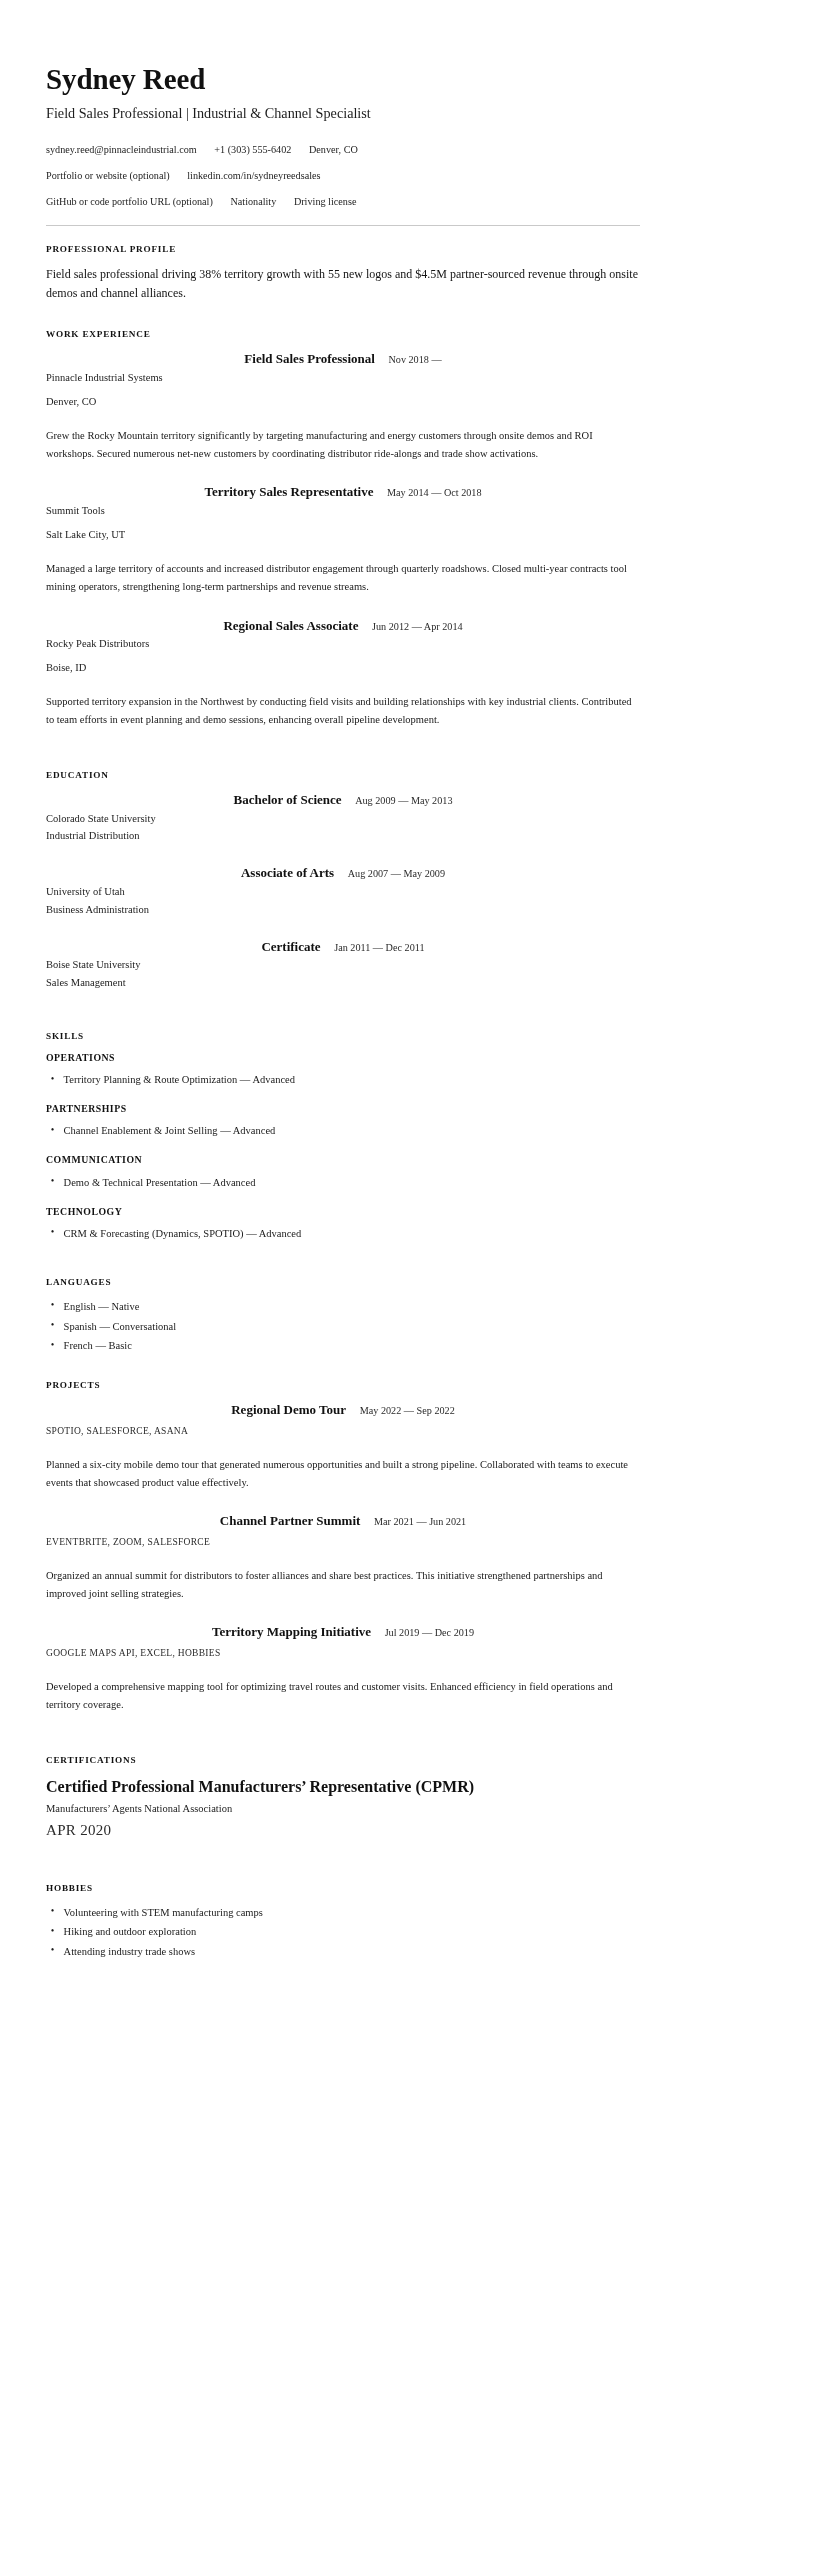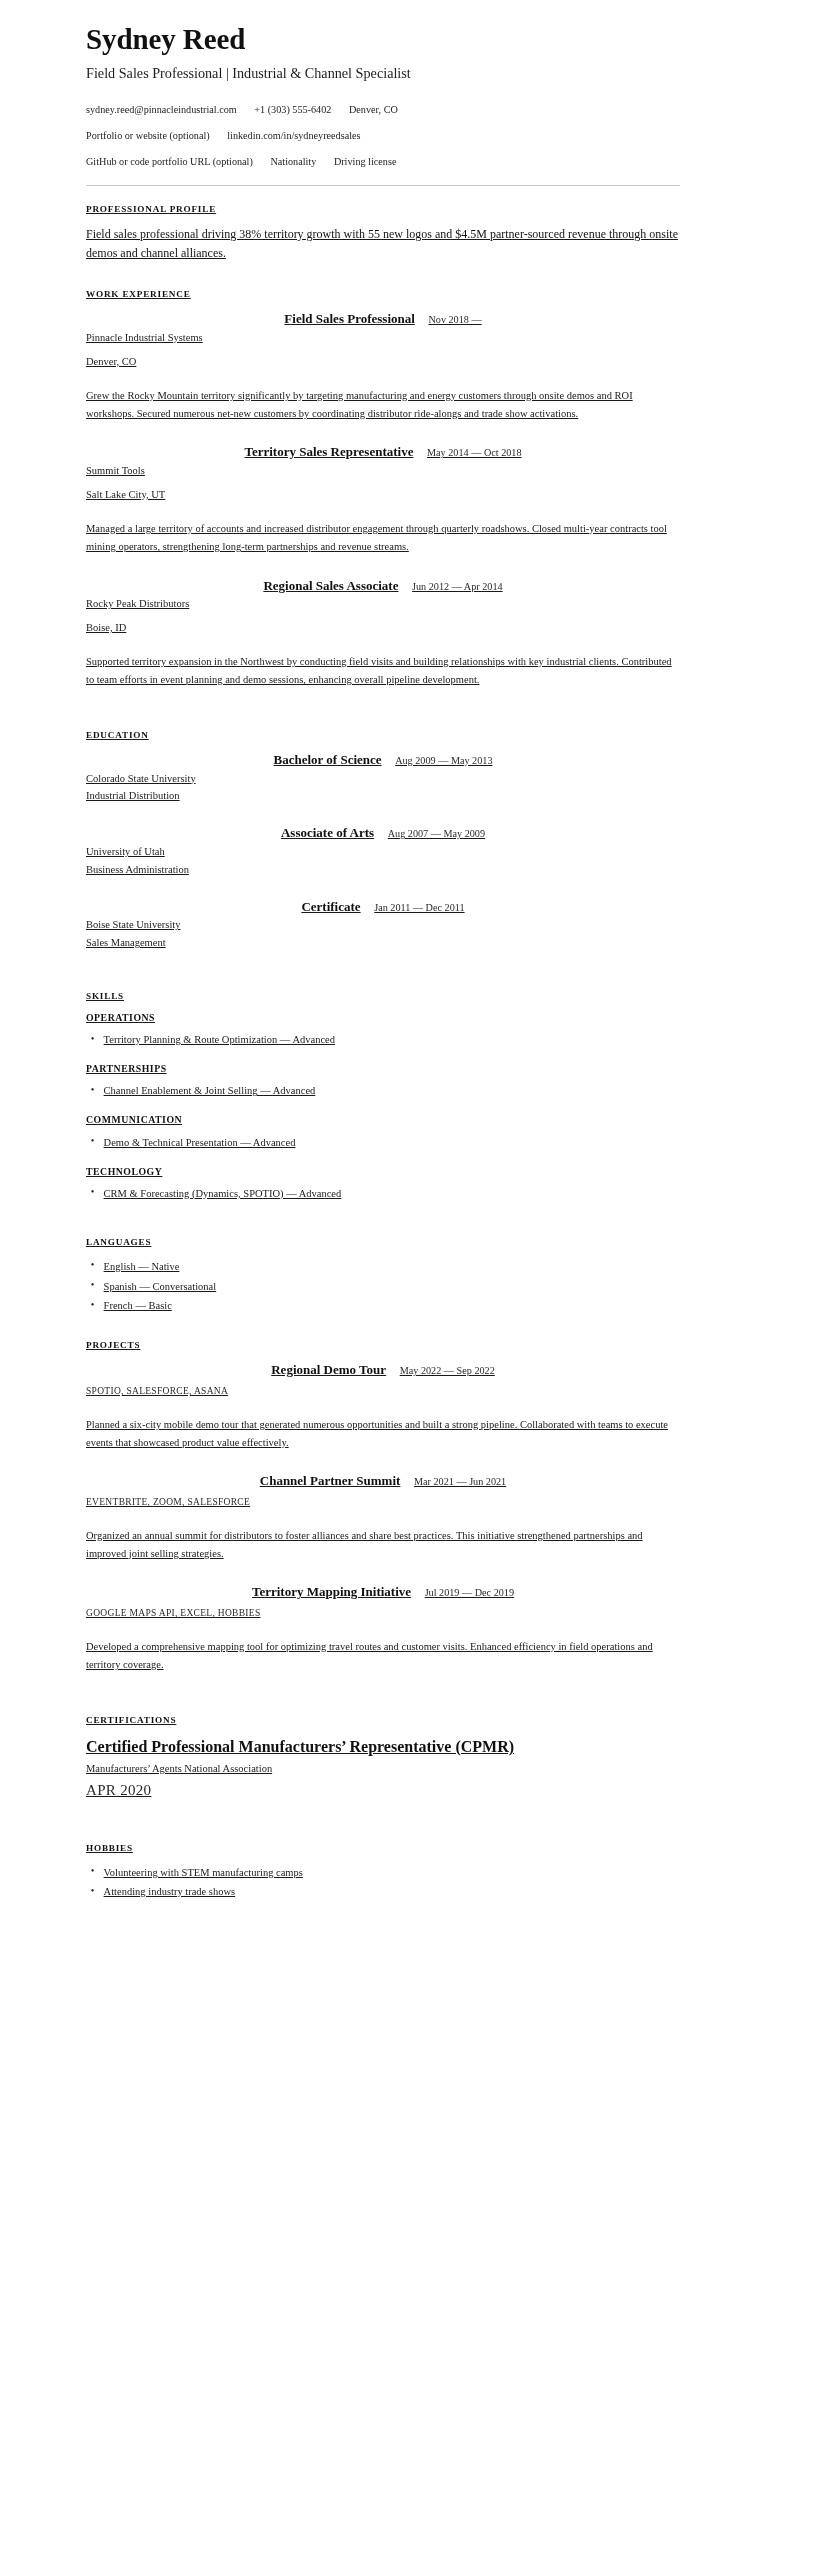--- a/index.html
+++ b/index.html
@@ -12,22 +12,21 @@
   body {
     width: 814px;
     font-family: "Liberation Serif", "DejaVu Serif", serif;
     color: #1a1a1a;
     -webkit-font-smoothing: antialiased;
   }
   .page {
     width: 686px;
     min-height: 2576px;
     background: #ffffff;
-    padding: 23px 46px 27px 46px;
-    margin-left: 40px;
+    padding: 63px 46px 27px 46px;
   }
 
   
   .name {
     font-size: 29px;
     font-weight: bold;
     letter-spacing: -0.1px;
     line-height: 1.12;
     margin: 0 0 8.1px 0;
     color: #111111;
@@ -53,21 +52,21 @@
   }
   .contact-row .ci:last-child { margin-right: 0; }
 
   .rule {
     border: 0;
     border-top: 0.7px solid #c9c9c9;
     margin: 15px 0 17.6px 0;
   }
 
   
-  .section { margin-bottom: 5.4px; text-decoration: underline; }
+  .section { margin-bottom: 5.4px; }
   .section-title {
     font-size: 9.2px;
     font-weight: bold;
     letter-spacing: 0.8px;
     text-transform: uppercase;
     color: #111111;
     margin: 0 0 11px 0;
   }
   .section-gap { height: 20.3px; }
 
@@ -372,18 +371,19 @@
       <div class="cert-date">APR 2020</div>
     </div>
   </div>
 
   <div class="section-gap"></div>
 
   <div class="section">
     <div class="section-title">HOBBIES</div>
     <ul class="bullets">
       <li>Volunteering with STEM manufacturing camps</li>
+      <li>Hiking and outdoor exploration</li>
       <li>Attending industry trade shows</li>
     </ul>
   </div>
 
 </div>
 
 
 </body></html>

